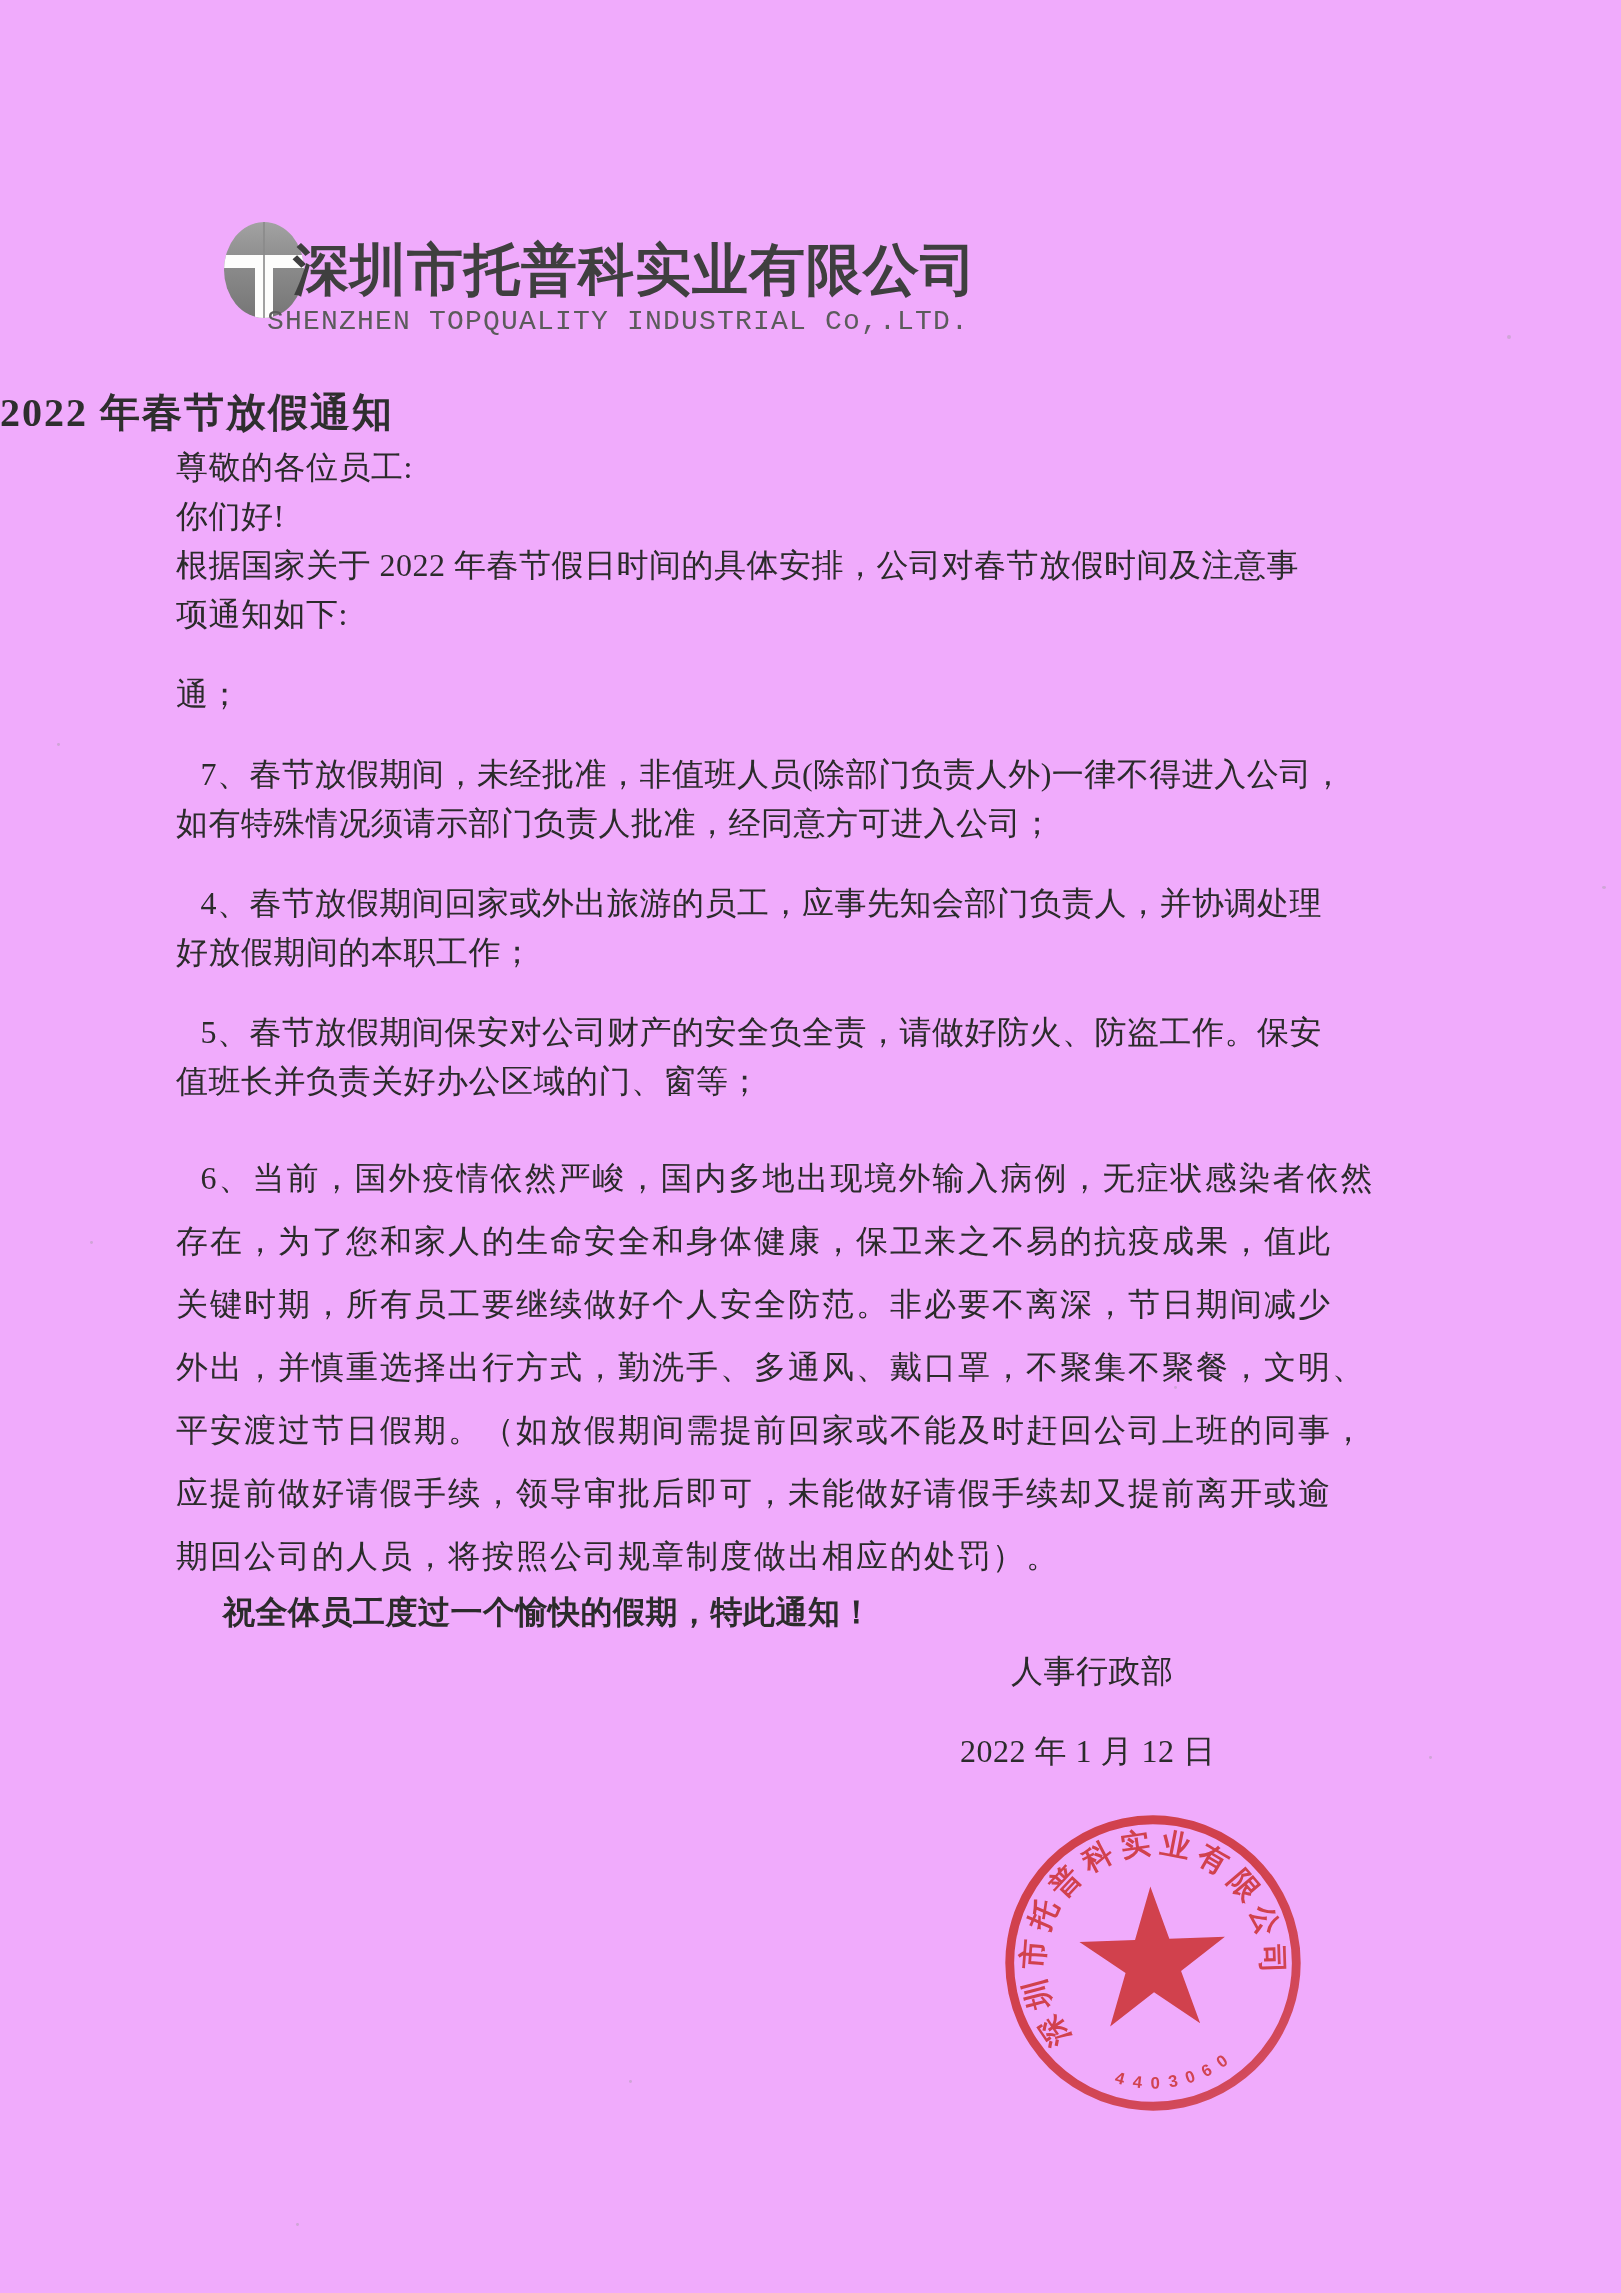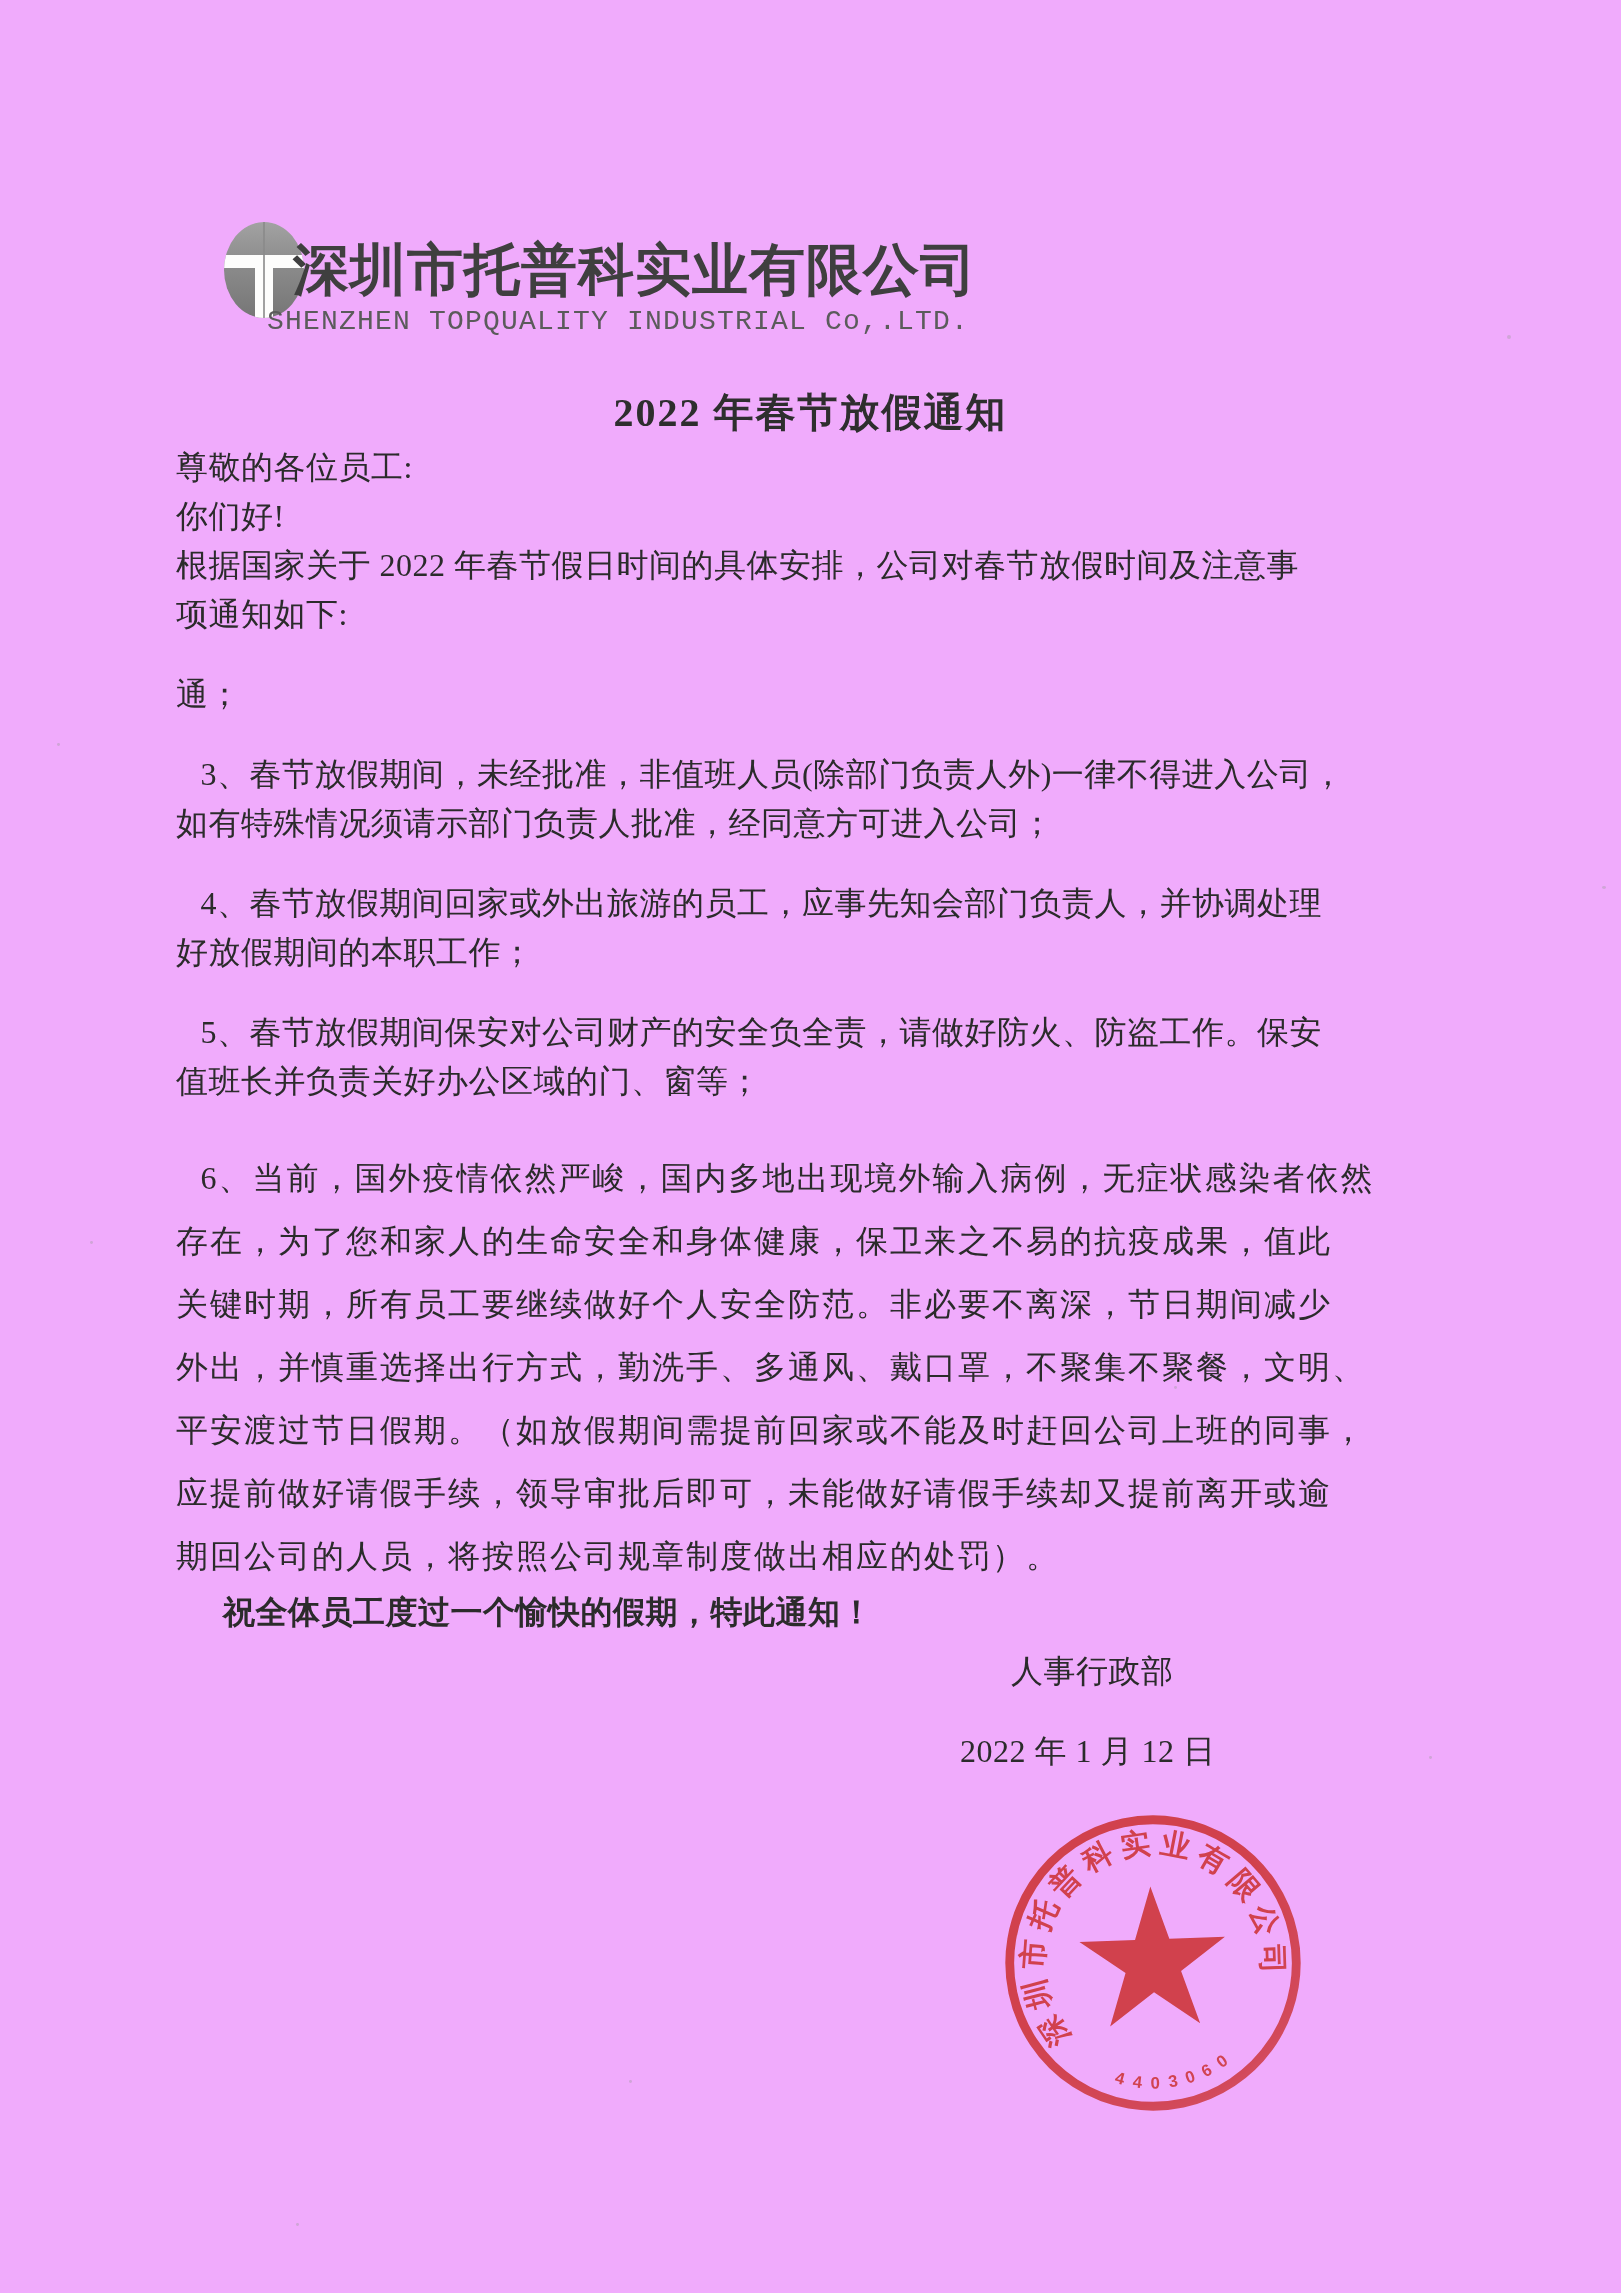--- a/index.html
+++ b/index.html
@@ -30,21 +30,20 @@
     white-space:nowrap;
   }
   .company-en{
     position:absolute;left:267px;top:306px;width:706px;
     font-family:Liberation Mono, monospace;
     font-size:28px;color:#5b5b5b;letter-spacing:1.2px;white-space:nowrap;
   }
   
   .title{
     position:absolute;left:0;top:385px;width:1621px;margin:0;
-    text-align:center;
     font-size:40px;font-weight:700;color:#2e2e2e;letter-spacing:2px;
   }
   
   .body{
     position:absolute;left:176px;top:443px;width:1259px;
     font-size:32px;line-height:49px;letter-spacing:0.5px;color:#2b2b2b;
   }
   .block{white-space:pre-line;}
   .indent{text-indent:24.5px;}
   .mt35{margin-top:34px;}
@@ -96,21 +95,21 @@
 你们好!</div>
 
     <div class="block">根据国家关于 2022 年春节假日时间的具体安排，公司对春节放假时间及注意事
 项通知如下:</div>
 
 
     <div class="mt32">
       <div>通；</div>
     </div>
 
-    <div class="block indent mt32">3、春节放假期间，未经批准，非值班人员(除部门负责人外)一律不得进入公司，
+    <div class="block indent mt32">7、春节放假期间，未经批准，非值班人员(除部门负责人外)一律不得进入公司，
 如有特殊情况须请示部门负责人批准，经同意方可进入公司；</div>
 
     <div class="block indent mt32">4、春节放假期间回家或外出旅游的员工，应事先知会部门负责人，并协调处理
 好放假期间的本职工作；</div>
 
     <div class="block indent mt32">5、春节放假期间保安对公司财产的安全负全责，请做好防火、防盗工作。保安
 值班长并负责关好办公区域的门、窗等；</div>
 
     <div class="block indent item6">6、当前，国外疫情依然严峻，国内多地出现境外输入病例，无症状感染者依然
 存在，为了您和家人的生命安全和身体健康，保卫来之不易的抗疫成果，值此

